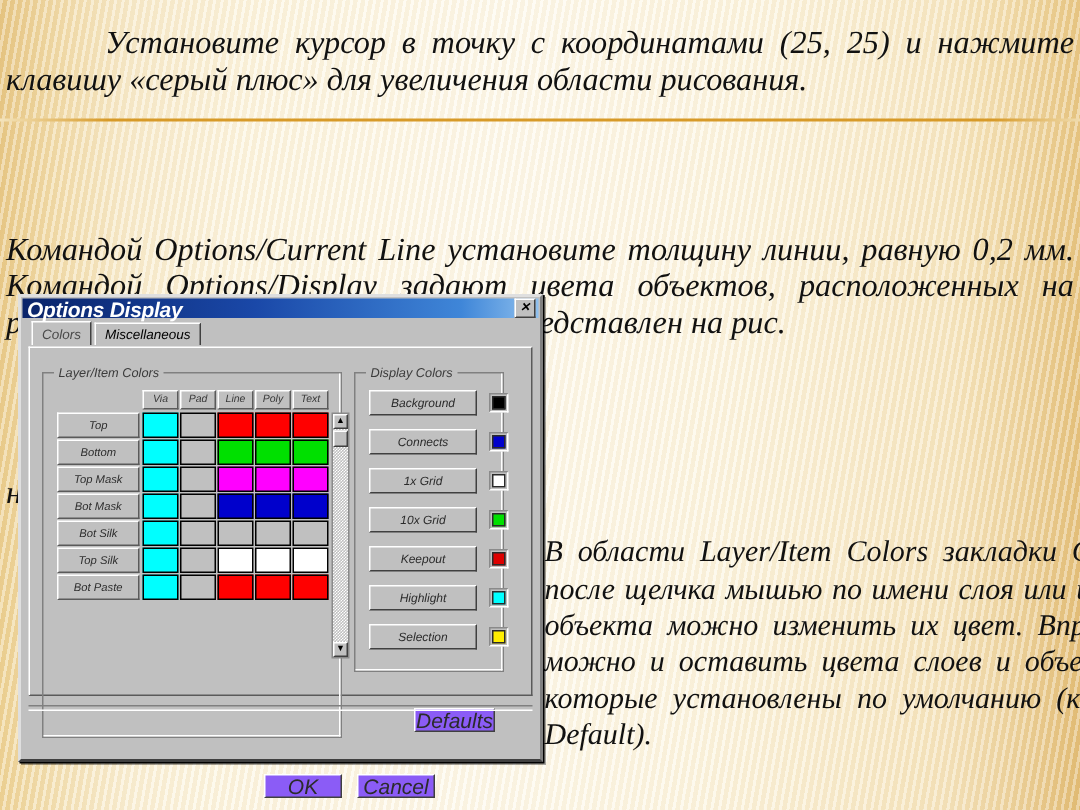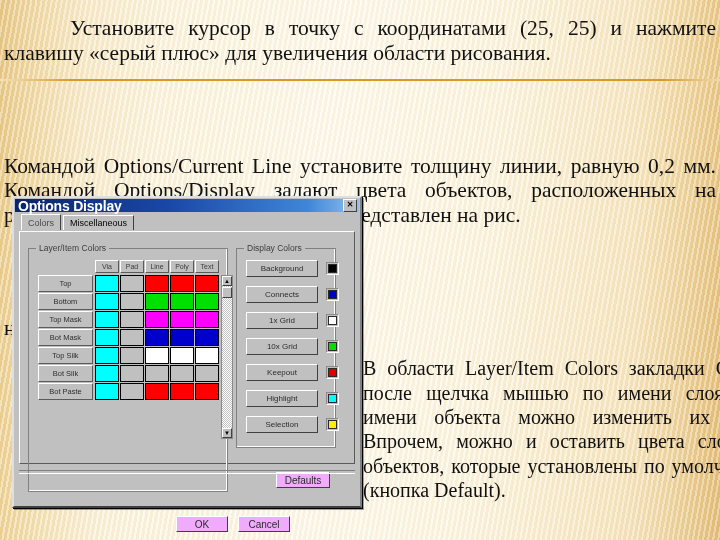--- a/index.html
+++ b/index.html
@@ -17,21 +17,21 @@
         rgba(214,173,96,0.20) 2px,
         rgba(214,173,96,0.20) 5px),
       linear-gradient(95deg,#e8c887 0%,#f0d79d 6%,#fbf0cf 22%,#fdf6e0 44%,#fbf0cf 66%,#f2d99f 86%,#e3bd77 100%);
   }
   
   #slide:before{
     content:"";position:absolute;left:0;top:0;right:0;height:540px;
     background:linear-gradient(to right,rgba(255,255,255,0) 0%,rgba(255,255,255,0.38) 12%,rgba(255,255,255,0.5) 50%,rgba(255,255,255,0.35) 88%,rgba(255,255,255,0) 100%);
     pointer-events:none;
   }
-  #slide>*{position:relative;}
+  #slide>*{position:relative;font-style:italic;}
 
   .gold-rule{
     position:absolute;left:0;width:720px;height:2px;top:79px;
     background:linear-gradient(to right,#f4e4bc 0%,#d79a28 10%,#d79a28 92%,#f0dcae 100%);
   }
 
   .para{
     position:absolute;
     font-family:"Liberation Serif", serif;
     color:#111;
@@ -161,24 +161,24 @@
   }
   .dcsw-wrap{
     margin-left:8px;width:13px;height:13px;background:#c0c0c0;
     border-top:1px solid #8a8a8a;border-left:1px solid #8a8a8a;
     border-right:1px solid #fff;border-bottom:1px solid #fff;
     display:flex;align-items:center;justify-content:center;box-sizing:border-box;
   }
   .dcsw{width:9px;height:9px;border:1px solid #2a2a2a;box-sizing:border-box;}
 
   .btn{
-    position:absolute;background:#f0abfc;
+    position:absolute;background:#8b5cf6;
     border-top:1px solid #fff;border-left:1px solid #fff;
     border-right:1px solid #404040;border-bottom:1px solid #404040;
-    font-size:10px;color:#2b2b2b;display:flex;align-items:center;justify-content:center;
+    font-size:14px;color:#2b2b2b;display:flex;align-items:center;justify-content:center;
     box-sizing:border-box;font-family:"Liberation Sans", sans-serif;
   }
   #btn-defaults{left:262px;top:274px;width:54px;height:16px;}
   #btn-ok{left:162px;top:318px;width:52px;height:16px;}
   #btn-cancel{left:224px;top:318px;width:52px;height:16px;}
 
   .hsep{
     position:absolute;left:5px;top:272px;width:336px;height:2px;
     border-top:1px solid #808080;border-bottom:1px solid #fff;
   }
@@ -248,34 +248,34 @@
               </div>
               <div class="mrow">
                 <div class="row-label">Bot Mask</div>
                 <div class="swatch" style="background: rgb(0, 255, 255);"></div>
                 <div class="swatch" style="background: rgb(192, 192, 192);"></div>
                 <div class="swatch" style="background: rgb(0, 0, 204);"></div>
                 <div class="swatch" style="background: rgb(0, 0, 204);"></div>
                 <div class="swatch" style="background: rgb(0, 0, 204);"></div>
               </div>
               <div class="mrow">
+                <div class="row-label">Bot Silk</div>
+                <div class="swatch" style="background: rgb(0, 255, 255);"></div>
+                <div class="swatch" style="background: rgb(192, 192, 192);"></div>
+                <div class="swatch" style="background: rgb(192, 192, 192);"></div>
+                <div class="swatch" style="background: rgb(192, 192, 192);"></div>
+                <div class="swatch" style="background: rgb(192, 192, 192);"></div>
+              </div>
+              <div class="mrow">
                 <div class="row-label">Top Silk</div>
                 <div class="swatch" style="background: rgb(0, 255, 255);"></div>
                 <div class="swatch" style="background: rgb(192, 192, 192);"></div>
                 <div class="swatch" style="background: rgb(255, 255, 255);"></div>
                 <div class="swatch" style="background: rgb(255, 255, 255);"></div>
                 <div class="swatch" style="background: rgb(255, 255, 255);"></div>
-              </div>
-              <div class="mrow">
-                <div class="row-label">Bot Silk</div>
-                <div class="swatch" style="background: rgb(0, 255, 255);"></div>
-                <div class="swatch" style="background: rgb(192, 192, 192);"></div>
-                <div class="swatch" style="background: rgb(192, 192, 192);"></div>
-                <div class="swatch" style="background: rgb(192, 192, 192);"></div>
-                <div class="swatch" style="background: rgb(192, 192, 192);"></div>
               </div>
               <div class="mrow">
                 <div class="row-label">Bot Paste</div>
                 <div class="swatch" style="background: rgb(0, 255, 255);"></div>
                 <div class="swatch" style="background: rgb(192, 192, 192);"></div>
                 <div class="swatch" style="background: rgb(255, 0, 0);"></div>
                 <div class="swatch" style="background: rgb(255, 0, 0);"></div>
                 <div class="swatch" style="background: rgb(255, 0, 0);"></div>
               </div>
             </div>

